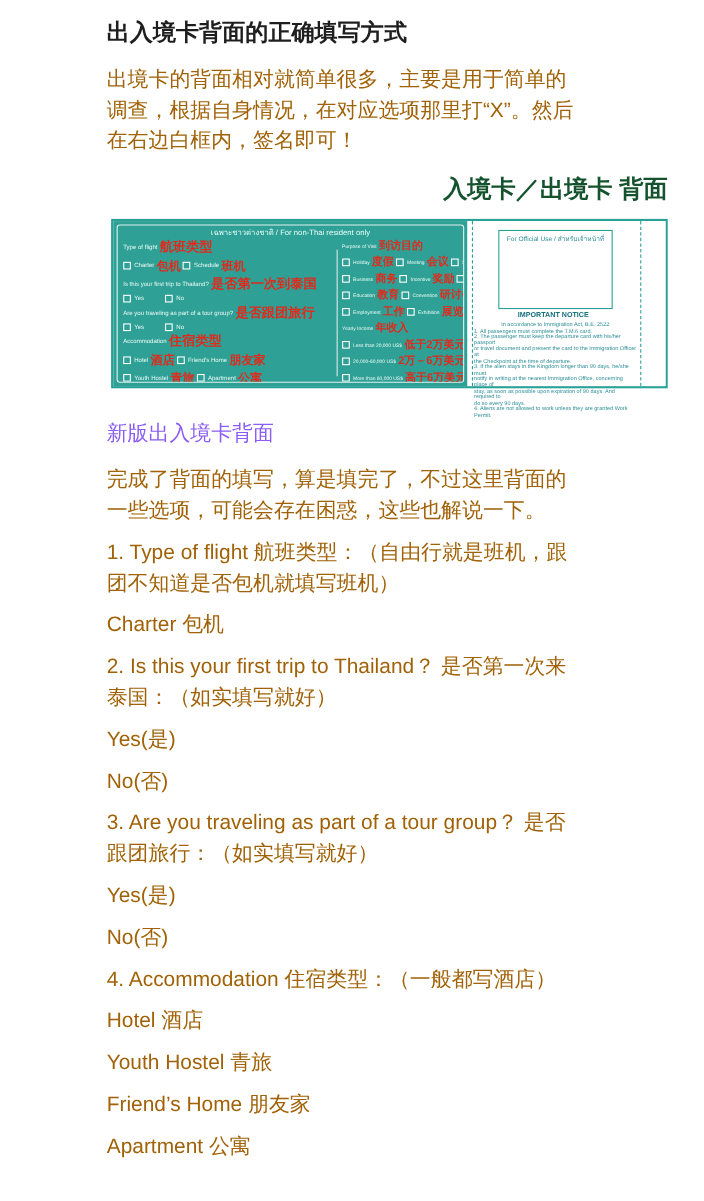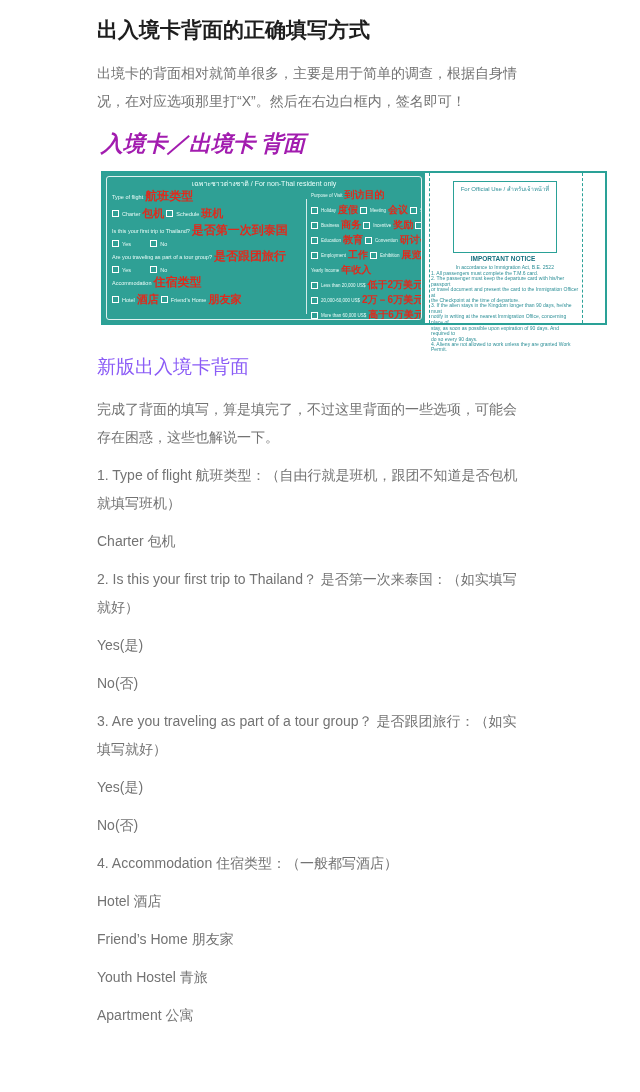--- a/index.html
+++ b/index.html
@@ -1,23 +1,23 @@
 <!DOCTYPE html>
 <html><head>
 <meta charset="utf-8">
 <style>
   html,body{margin:0;padding:0;background:#fff;}
   .page{position:relative;width:621px;height:1092px;background:#fff;overflow:hidden;
         font-family:"Liberation Sans","DejaVu Sans",sans-serif;color:#3d3d3d;}
   .content{padding:8px 95px 0 97px;}
   h1.title{font-size:21px;line-height:1.3;font-weight:bold;color:#1e1e1e;margin:8px 0 16px;}
-  p.para{font-size:14px;line-height:28px;margin:0 0 10px;color:#737373;}
+  p.para{font-size:19px;line-height:28px;margin:0 0 10px;color:#a16207;}
   .figure{margin:0;}
-  .figure-title{width:506px;margin:14px 0 12px 4px;text-align:left;
-                font-size:22px;font-weight:bold;color:#a21caf;font-style:italic;}
+  .figure-title{width:506px;margin:14px 0 12px 4px;text-align:right;
+                font-size:22px;font-weight:bold;color:#14532d;}
   .caption{font-size:19px;line-height:28px;color:#8b5cf6;margin:28px 0 14px;}
 
   
   .photo{position:relative;width:502px;height:150px;margin-left:4px;background:#fff;
          border:2px solid #2aa197;}
   .main-panel{position:absolute;left:0;top:0;width:322px;height:150px;background:#2fa095;}
   .main-inner{position:absolute;left:3px;right:3px;top:3px;bottom:3px;
               border:1px solid rgba(255,255,255,.85);border-radius:3px;overflow:hidden;padding-left:40px;}
   .card-header{position:absolute;top:1px;left:0;right:0;text-align:center;
                font-size:7px;color:#eafffb;white-space:nowrap;}
@@ -104,20 +104,28 @@
                   <span class="lbl-zh">住宿类型</span>
                 </div>
                 <div class="crow">
                   <span class="cb"></span>
                   <span class="lbl-en">Hotel</span>
                   <span class="opt-zh">酒店</span>
                   <span class="cb"></span>
                   <span class="lbl-en">Friend's Home</span>
                   <span class="opt-zh">朋友家</span>
                 </div>
+                <div class="crow">
+                  <span class="cb"></span>
+                  <span class="lbl-en">Youth Hostel</span>
+                  <span class="opt-zh">青旅</span>
+                  <span class="cb"></span>
+                  <span class="lbl-en">Apartment</span>
+                  <span class="opt-zh">公寓</span>
+                </div>
               </div>
             <div class="col-divider"></div>
             <div class="col-mid">
                 <div class="crow">
                   <span class="lbl-en">Purpose of Visit</span>
                   <span class="lbl-zh">到访目的</span>
                 </div>
                 <div class="crow">
                   <span class="cb"></span>
                   <span class="lbl-en">Holiday</span>
@@ -205,18 +213,18 @@
     <p class="para">1. Type of flight 航班类型：（自由行就是班机，跟团不知道是否包机就填写班机）</p>
     <p class="para">Charter 包机</p>
     <p class="para">2. Is this your first trip to Thailand？ 是否第一次来泰国：（如实填写就好）</p>
     <p class="para">Yes(是)</p>
     <p class="para">No(否)</p>
     <p class="para">3. Are you traveling as part of a tour group？ 是否跟团旅行：（如实填写就好）</p>
     <p class="para">Yes(是)</p>
     <p class="para">No(否)</p>
     <p class="para">4. Accommodation 住宿类型：（一般都写酒店）</p>
     <p class="para">Hotel 酒店</p>
+    <p class="para">Youth Hostel 青旅</p>
     <p class="para">Friend’s Home 朋友家</p>
-    <p class="para">Youth Hostel 青旅</p>
     <p class="para">Apartment 公寓</p>
 
   </div>
 </div>
 
 </body></html>

